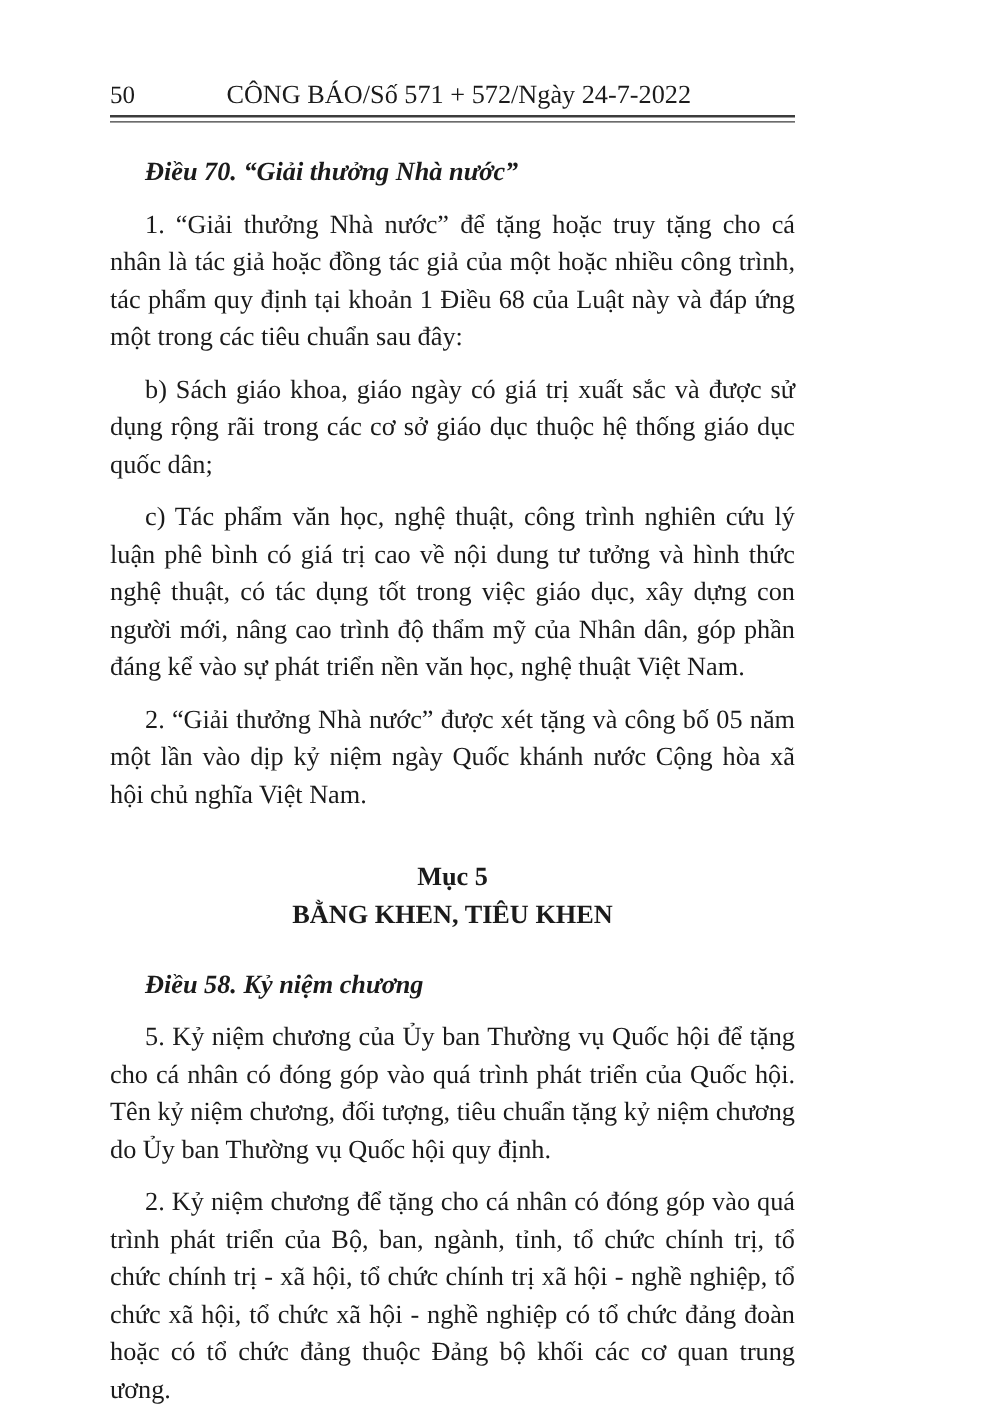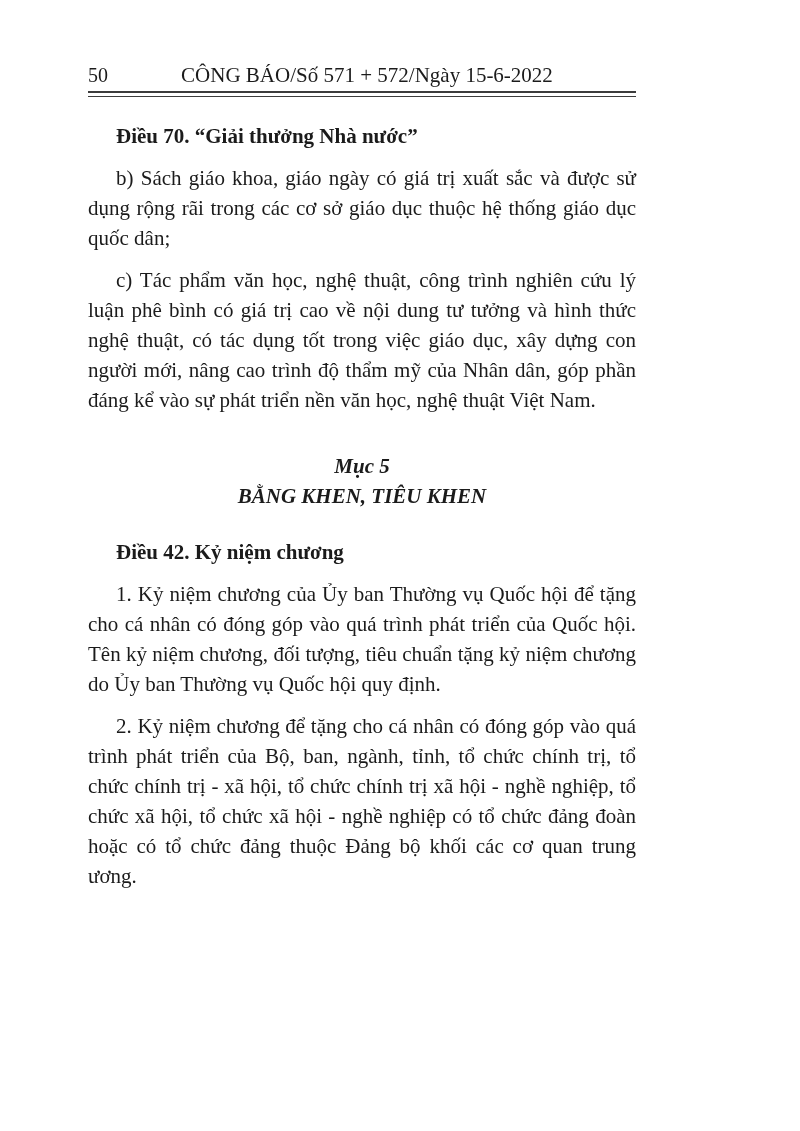--- a/index.html
+++ b/index.html
@@ -44,63 +44,65 @@
   .body-text p {
     margin: 12px 0;
     font-size: 21px;
     line-height: 30px;
     text-align: justify;
     text-indent: 28px;
   }
   .article-heading {
     font-weight: bold;
     text-align: center;
+    font-style: italic;
   }
   .art70-heading { margin-top: 24px !important; }
   .section-heading {
     margin-top: 36px;
     margin-bottom: 14px;
     text-align: center;
     font-weight: bold;
     font-size: 21px;
     line-height: 30px;
-    font-style: italic;
   }
   .section-heading div { margin: 0; }
   .section-label { margin-bottom: 2px; }
   .art71-heading { margin-top: 26px !important; }
 </style>
 </head>
 <body>
 
 <div class="page">
 
   <div class="running-header">
     <span class="page-number">50</span>
-    <span class="gazette-title">CÔNG BÁO/Số 571 + 572/Ngày 15-6-2022</span>
+    <span class="gazette-title">CÔNG BÁO/Số 571 + 572/Ngày 24-7-2022</span>
   </div>
 
   <div class="header-rule"></div>
 
   <div class="body-text">
 
     <p class="article-heading art70-heading">Điều 70. “Giải thưởng Nhà nước”</p>
 
+    <p>1. “Giải thưởng Nhà nước” để tặng hoặc truy tặng cho cá nhân là tác giả hoặc đồng tác giả của một hoặc nhiều công trình, tác phẩm quy định tại khoản 1 Điều 68 của Luật này và đáp ứng một trong các tiêu chuẩn sau đây:</p>
 
 
     <p>b) Sách giáo khoa, giáo ngày có giá trị xuất sắc và được sử dụng rộng rãi trong các cơ sở giáo dục thuộc hệ thống giáo dục quốc dân;</p>
 
     <p>c) Tác phẩm văn học, nghệ thuật, công trình nghiên cứu lý luận phê bình có giá trị cao về nội dung tư tưởng và hình thức nghệ thuật, có tác dụng tốt trong việc giáo dục, xây dựng con người mới, nâng cao trình độ thẩm mỹ của Nhân dân, góp phần đáng kể vào sự phát triển nền văn học, nghệ thuật Việt Nam.</p>
 
+    <p>2. “Giải thưởng Nhà nước” được xét tặng và công bố 05 năm một lần vào dịp kỷ niệm ngày Quốc khánh nước Cộng hòa xã hội chủ nghĩa Việt Nam.</p>
 
     <div class="section-heading">
       <div class="section-label">Mục 5</div>
       <div>BẰNG KHEN, TIÊU KHEN</div>
     </div>
 
-    <p class="article-heading art71-heading">Điều 42. Kỷ niệm chương</p>
+    <p class="article-heading art71-heading">Điều 58. Kỷ niệm chương</p>
 
-    <p>1. Kỷ niệm chương của Ủy ban Thường vụ Quốc hội để tặng cho cá nhân có đóng góp vào quá trình phát triển của Quốc hội. Tên kỷ niệm chương, đối tượng, tiêu chuẩn tặng kỷ niệm chương do Ủy ban Thường vụ Quốc hội quy định.</p>
+    <p>5. Kỷ niệm chương của Ủy ban Thường vụ Quốc hội để tặng cho cá nhân có đóng góp vào quá trình phát triển của Quốc hội. Tên kỷ niệm chương, đối tượng, tiêu chuẩn tặng kỷ niệm chương do Ủy ban Thường vụ Quốc hội quy định.</p>
 
     <p>2. Kỷ niệm chương để tặng cho cá nhân có đóng góp vào quá trình phát triển của Bộ, ban, ngành, tỉnh, tổ chức chính trị, tổ chức chính trị - xã hội, tổ chức chính trị xã hội - nghề nghiệp, tổ chức xã hội, tổ chức xã hội - nghề nghiệp có tổ chức đảng đoàn hoặc có tổ chức đảng thuộc Đảng bộ khối các cơ quan trung ương.</p>
 
   </div>
 </div>
 
 </body></html>

